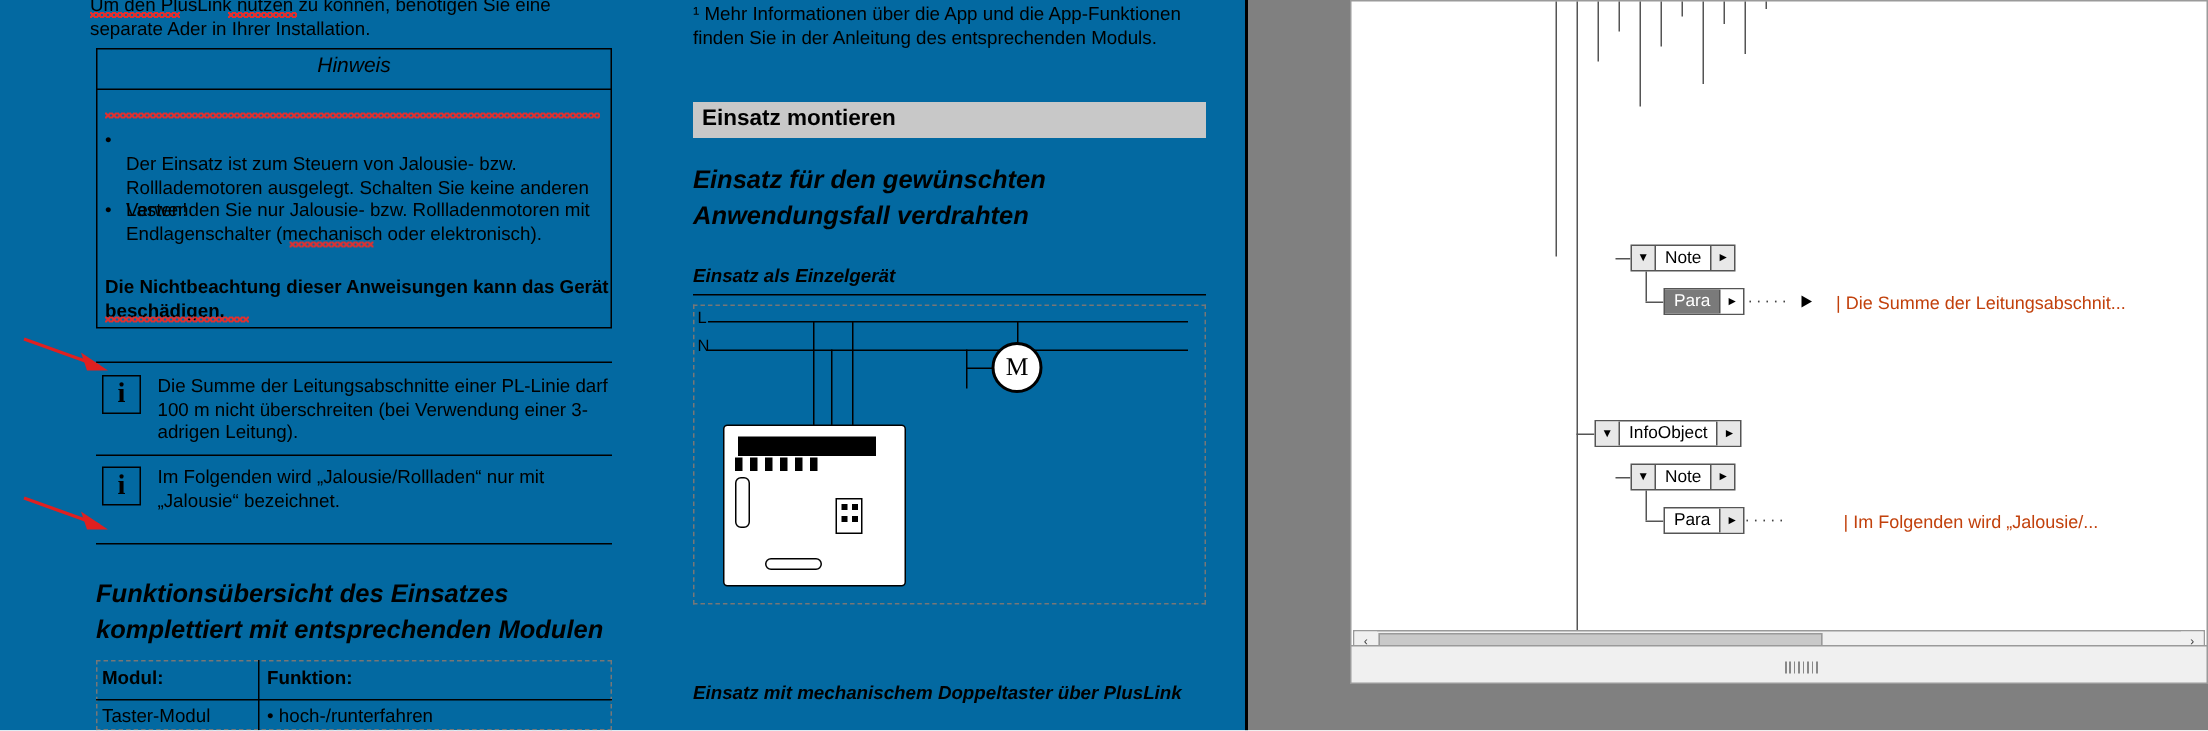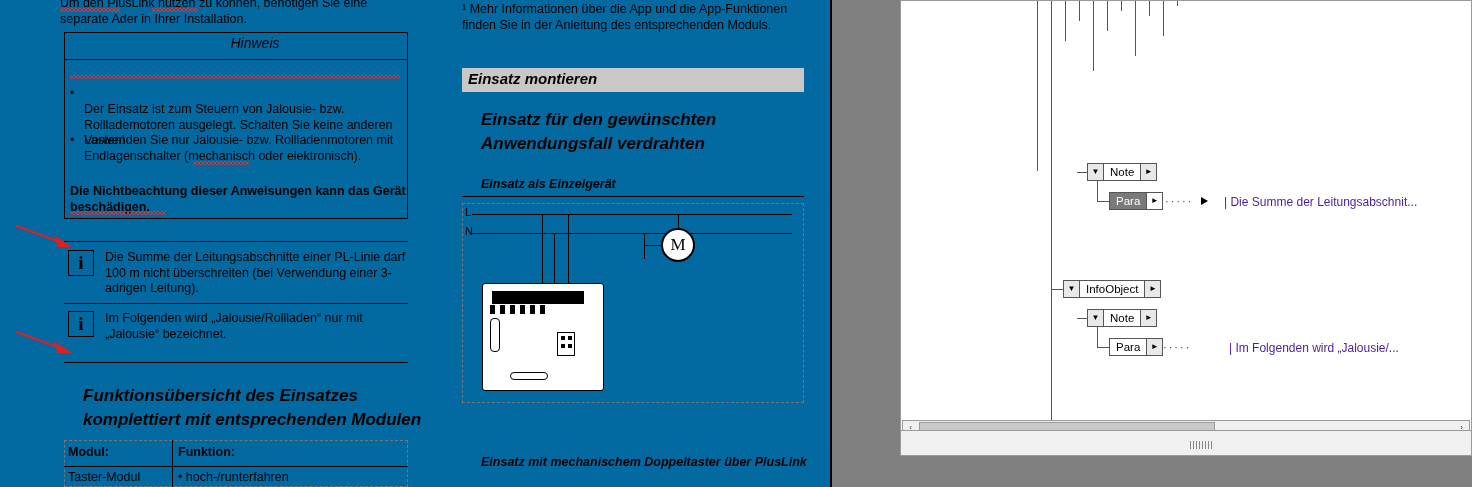--- a/index.html
+++ b/index.html
@@ -37,21 +37,21 @@
 
   
   .txt {
     position: absolute;
     color: #000000;
     font-size: 12.5px;
     line-height: 15.5px;
     white-space: pre-wrap;
   }
   .bold { font-weight: bold; }
-  .ital { font-style: italic; padding-left: 19px; }
+  .ital { font-style: italic; }
 
   
   .squig {
     position: absolute;
     height: 4px;
     background-image:
       linear-gradient(45deg, transparent 40%, #e03030 40%, #e03030 60%, transparent 60%),
       linear-gradient(-45deg, transparent 40%, #e03030 40%, #e03030 60%, transparent 60%);
     background-size: 4px 4px;
     background-repeat: repeat-x;
@@ -92,21 +92,20 @@
     font-size: 12.5px;
     line-height: 15.5px;
     color: #000;
   }
 
   .gray-head {
     position: absolute;
     background: #c8c8c8;
     color: #000;
     font-weight: bold;
-    font-style: italic;
     font-size: 15px;
     line-height: 22px;
     padding-left: 6px;
     box-sizing: border-box;
   }
 
   
   .red-arrow { position: absolute; }
 
   
@@ -206,21 +205,21 @@
   .arrowhead {
     position: absolute;
     width: 0; height: 0;
     border-top: 4px solid transparent;
     border-bottom: 4px solid transparent;
     border-left: 7px solid #000;
   }
   .preview-text {
     position: absolute;
     font-size: 12px;
-    color: #4c1d95;
+    color: #c2410c;
     white-space: nowrap;
   }
 
   
   .hscroll {
     position: absolute;
     height: 15px;
     background: #f0f0f0;
     border: 1px solid #9a9a9a;
     box-sizing: border-box;

